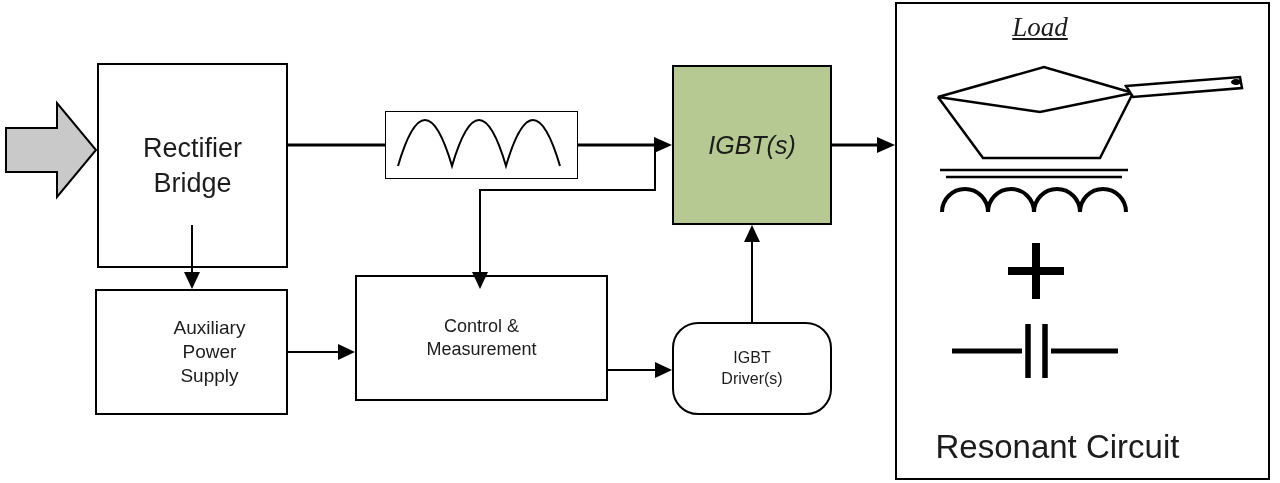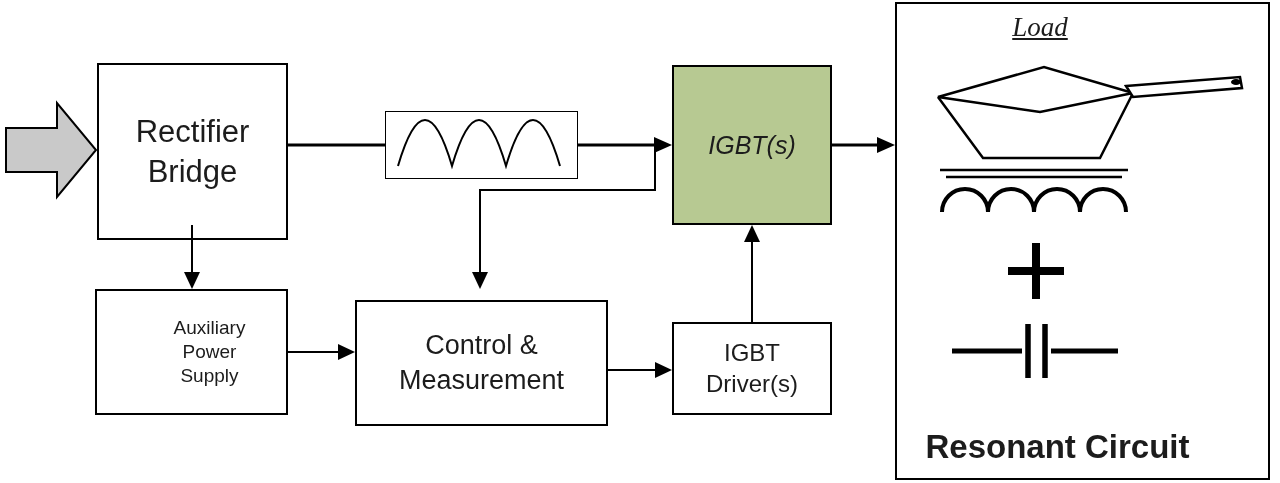--- a/index.html
+++ b/index.html
@@ -13,54 +13,54 @@
     text-align:center; white-space:pre-line; line-height:1.28;
   }
   .floating-label { position:absolute; text-align:center; }
   svg.overlay { position:absolute; left:0; top:0; pointer-events:none; }
 </style>
 </head>
 <body>
 
 <div class="stage">
 
-  <div class="box" style="left:97px; top:63px; width:191px; height:177px; font-size:31px;">
+  <div class="box" style="left:97px; top:63px; width:191px; height:205px; font-size:27px;">
     <span>Rectifier
 Bridge</span>
   </div>
 
   <div class="box" style="left:385px; top:111px; width:193px; height:68px; border-width:1.5px;"></div>
 
   <div class="box" style="left: 672px; top: 65px; width: 160px; height: 160px; font-size: 25px; background-color: rgb(183, 201, 146); font-style: italic;">
     <span>IGBT(s)</span>
   </div>
 
   <div class="box" style="left:95px; top:289px; width:193px; height:126px; font-size:19px;padding-left:36px;">
     <span>Auxiliary
 Power
 Supply</span>
   </div>
 
-  <div class="box" style="left:355px; top:300px; width:253px; height:126px; font-size:27px;">
+  <div class="box" style="left:355px; top:275px; width:253px; height:126px; font-size:18px;">
     <span>Control &amp;
 Measurement</span>
   </div>
 
-  <div class="box" style="left:672px; top:322px; width:160px; height:93px; font-size:24px;">
+  <div class="box" style="left:672px; top:322px; width:160px; height:93px; font-size:16px;border-radius:26px;">
     <span>IGBT
 Driver(s)</span>
   </div>
 
   <div class="box" style="left:895px; top:2px; width:375px; height:478px;"></div>
 
   <div class="floating-label" style="left:8px; top:131px; width:60px; font-size:30px; font-weight:400;">AC</div>
 
   <div class="floating-label" style="left:895px; top:12px; width:290px; font:italic 27px 'Liberation Serif', serif;text-decoration:underline;">Load</div>
 
-  <div class="floating-label" style="left:897px; top:428px; width:321px; font-size:33px;font-weight:bold;">Resonant Circuit</div>
+  <div class="floating-label" style="left:897px; top:428px; width:321px; font-size:33px;">Resonant Circuit</div>
 
   <svg class="overlay" width="1280" height="483" viewBox="0 0 1280 483">
 
     <g>
       <polygon points="6,128 57,128 57,103 96,150 57,197 57,172 6,172" stroke="#000" stroke-width="2" fill="#c9c9c9"></polygon>
     </g>
 
     <g>
       <path d="M398,166 Q425,74 452,166 Q479,74 506,166 Q533,74 560,166" fill="none" stroke="#000" stroke-width="2"></path>
     </g>

